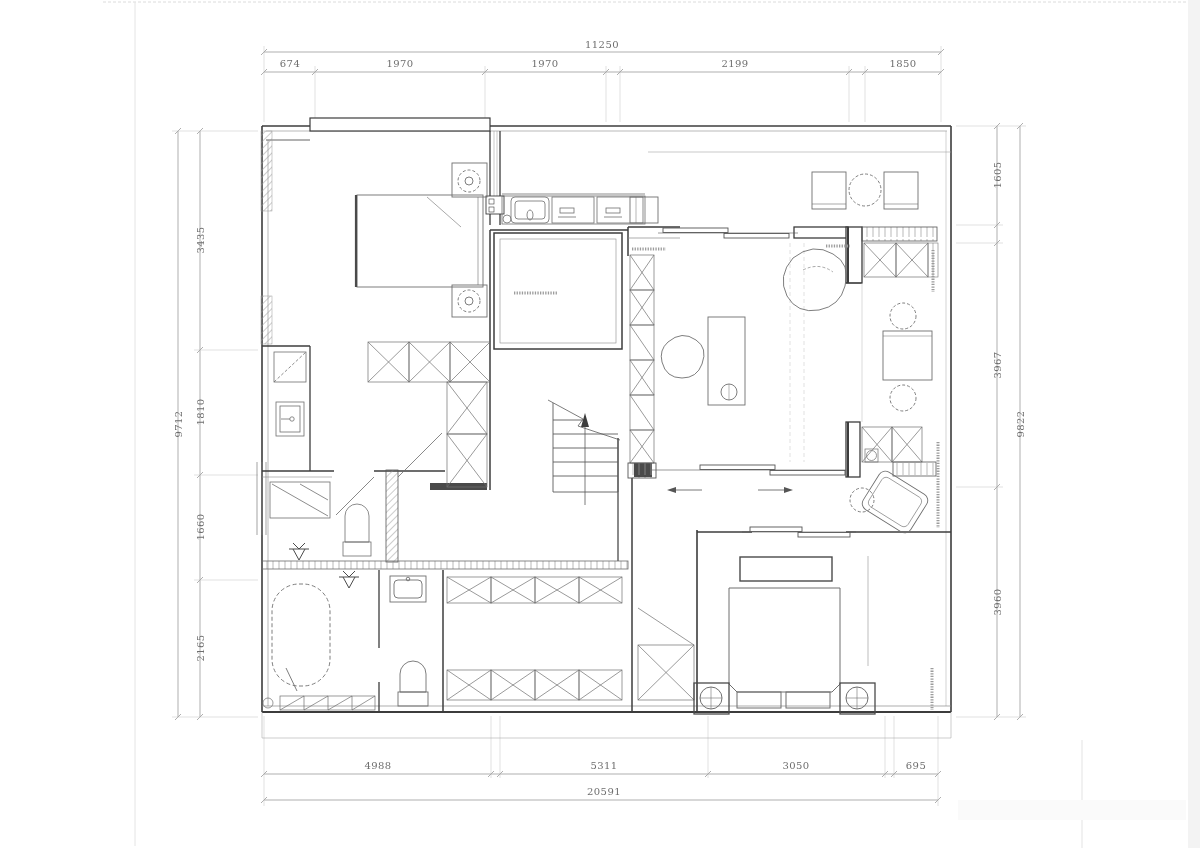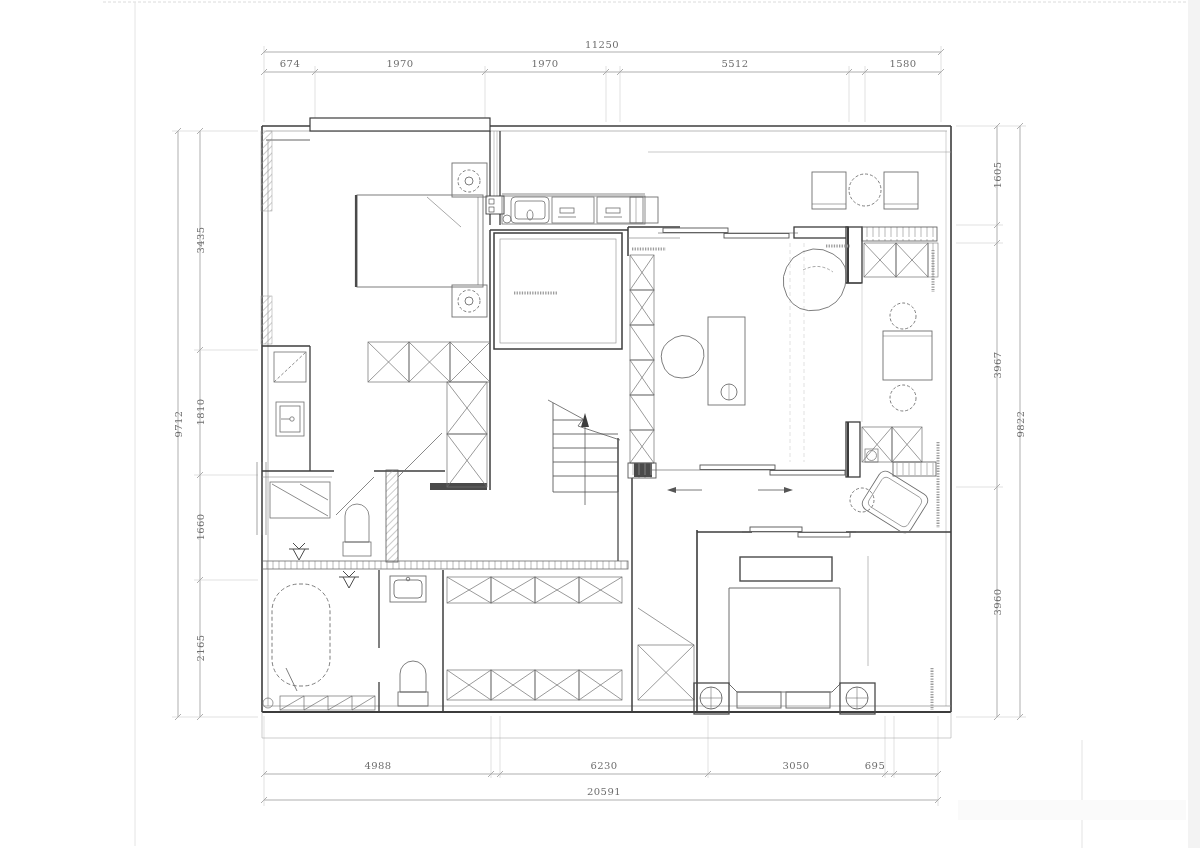--- a/index.html
+++ b/index.html
@@ -475,27 +475,27 @@
     <line x1="933" y1="250" x2="933" y2="292"></line>
     <line x1="938" y1="442" x2="938" y2="528"></line>
     <line x1="932" y1="668" x2="932" y2="710"></line>
   </g>
 </svg>
 
   <span class="dim" style="left:602px;top:45px">11250</span>
   <span class="dim" style="left:290px;top:64px">674</span>
   <span class="dim" style="left:400px;top:64px">1970</span>
   <span class="dim" style="left:545px;top:64px">1970</span>
-  <span class="dim" style="left:735px;top:64px">5512</span>
-  <span class="dim" style="left:903px;top:64px">1580</span>
+  <span class="dim" style="left:735px;top:64px">2199</span>
+  <span class="dim" style="left:903px;top:64px">1850</span>
 
   <span class="dim" style="left:378px;top:766px">4988</span>
-  <span class="dim" style="left:604px;top:766px">6230</span>
+  <span class="dim" style="left:604px;top:766px">5311</span>
   <span class="dim" style="left:796px;top:766px">3050</span>
-  <span class="dim" style="left:875px;top:766px">695</span>
+  <span class="dim" style="left:916px;top:766px">695</span>
   <span class="dim" style="left:604px;top:792px">20591</span>
 
   <span class="dim v" style="left:201px;top:240px">3435</span>
   <span class="dim v" style="left:201px;top:412px">1810</span>
   <span class="dim v" style="left:201px;top:527px">1660</span>
   <span class="dim v" style="left:201px;top:648px">2165</span>
   <span class="dim v" style="left:179px;top:424px">9712</span>
 
   <span class="dim v" style="left:998px;top:175px">1605</span>
   <span class="dim v" style="left:998px;top:365px">3967</span>

